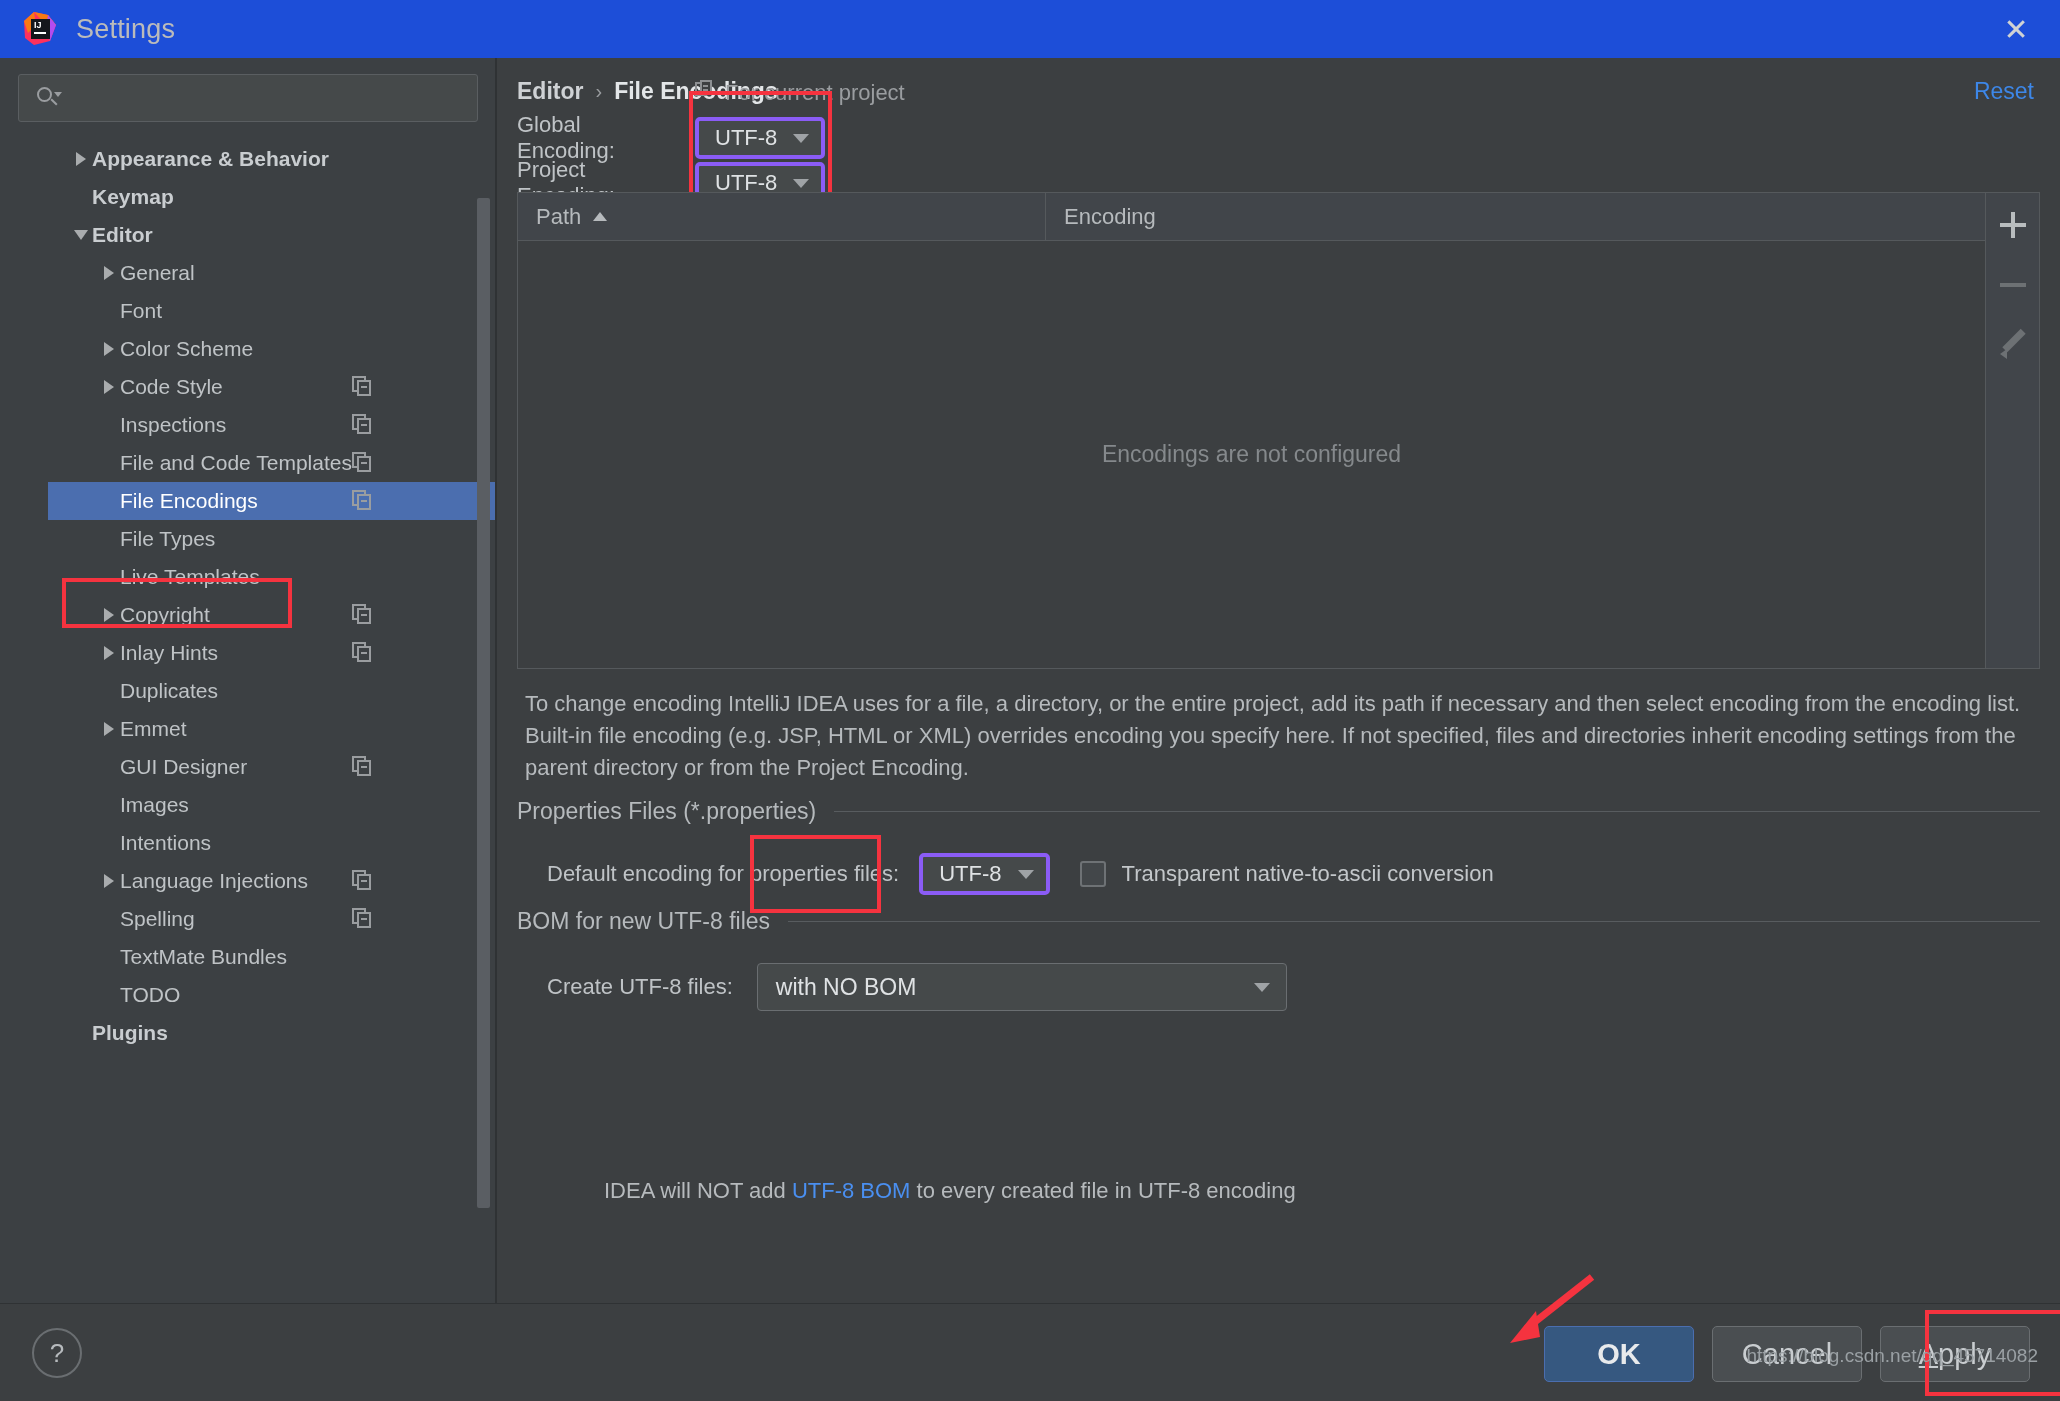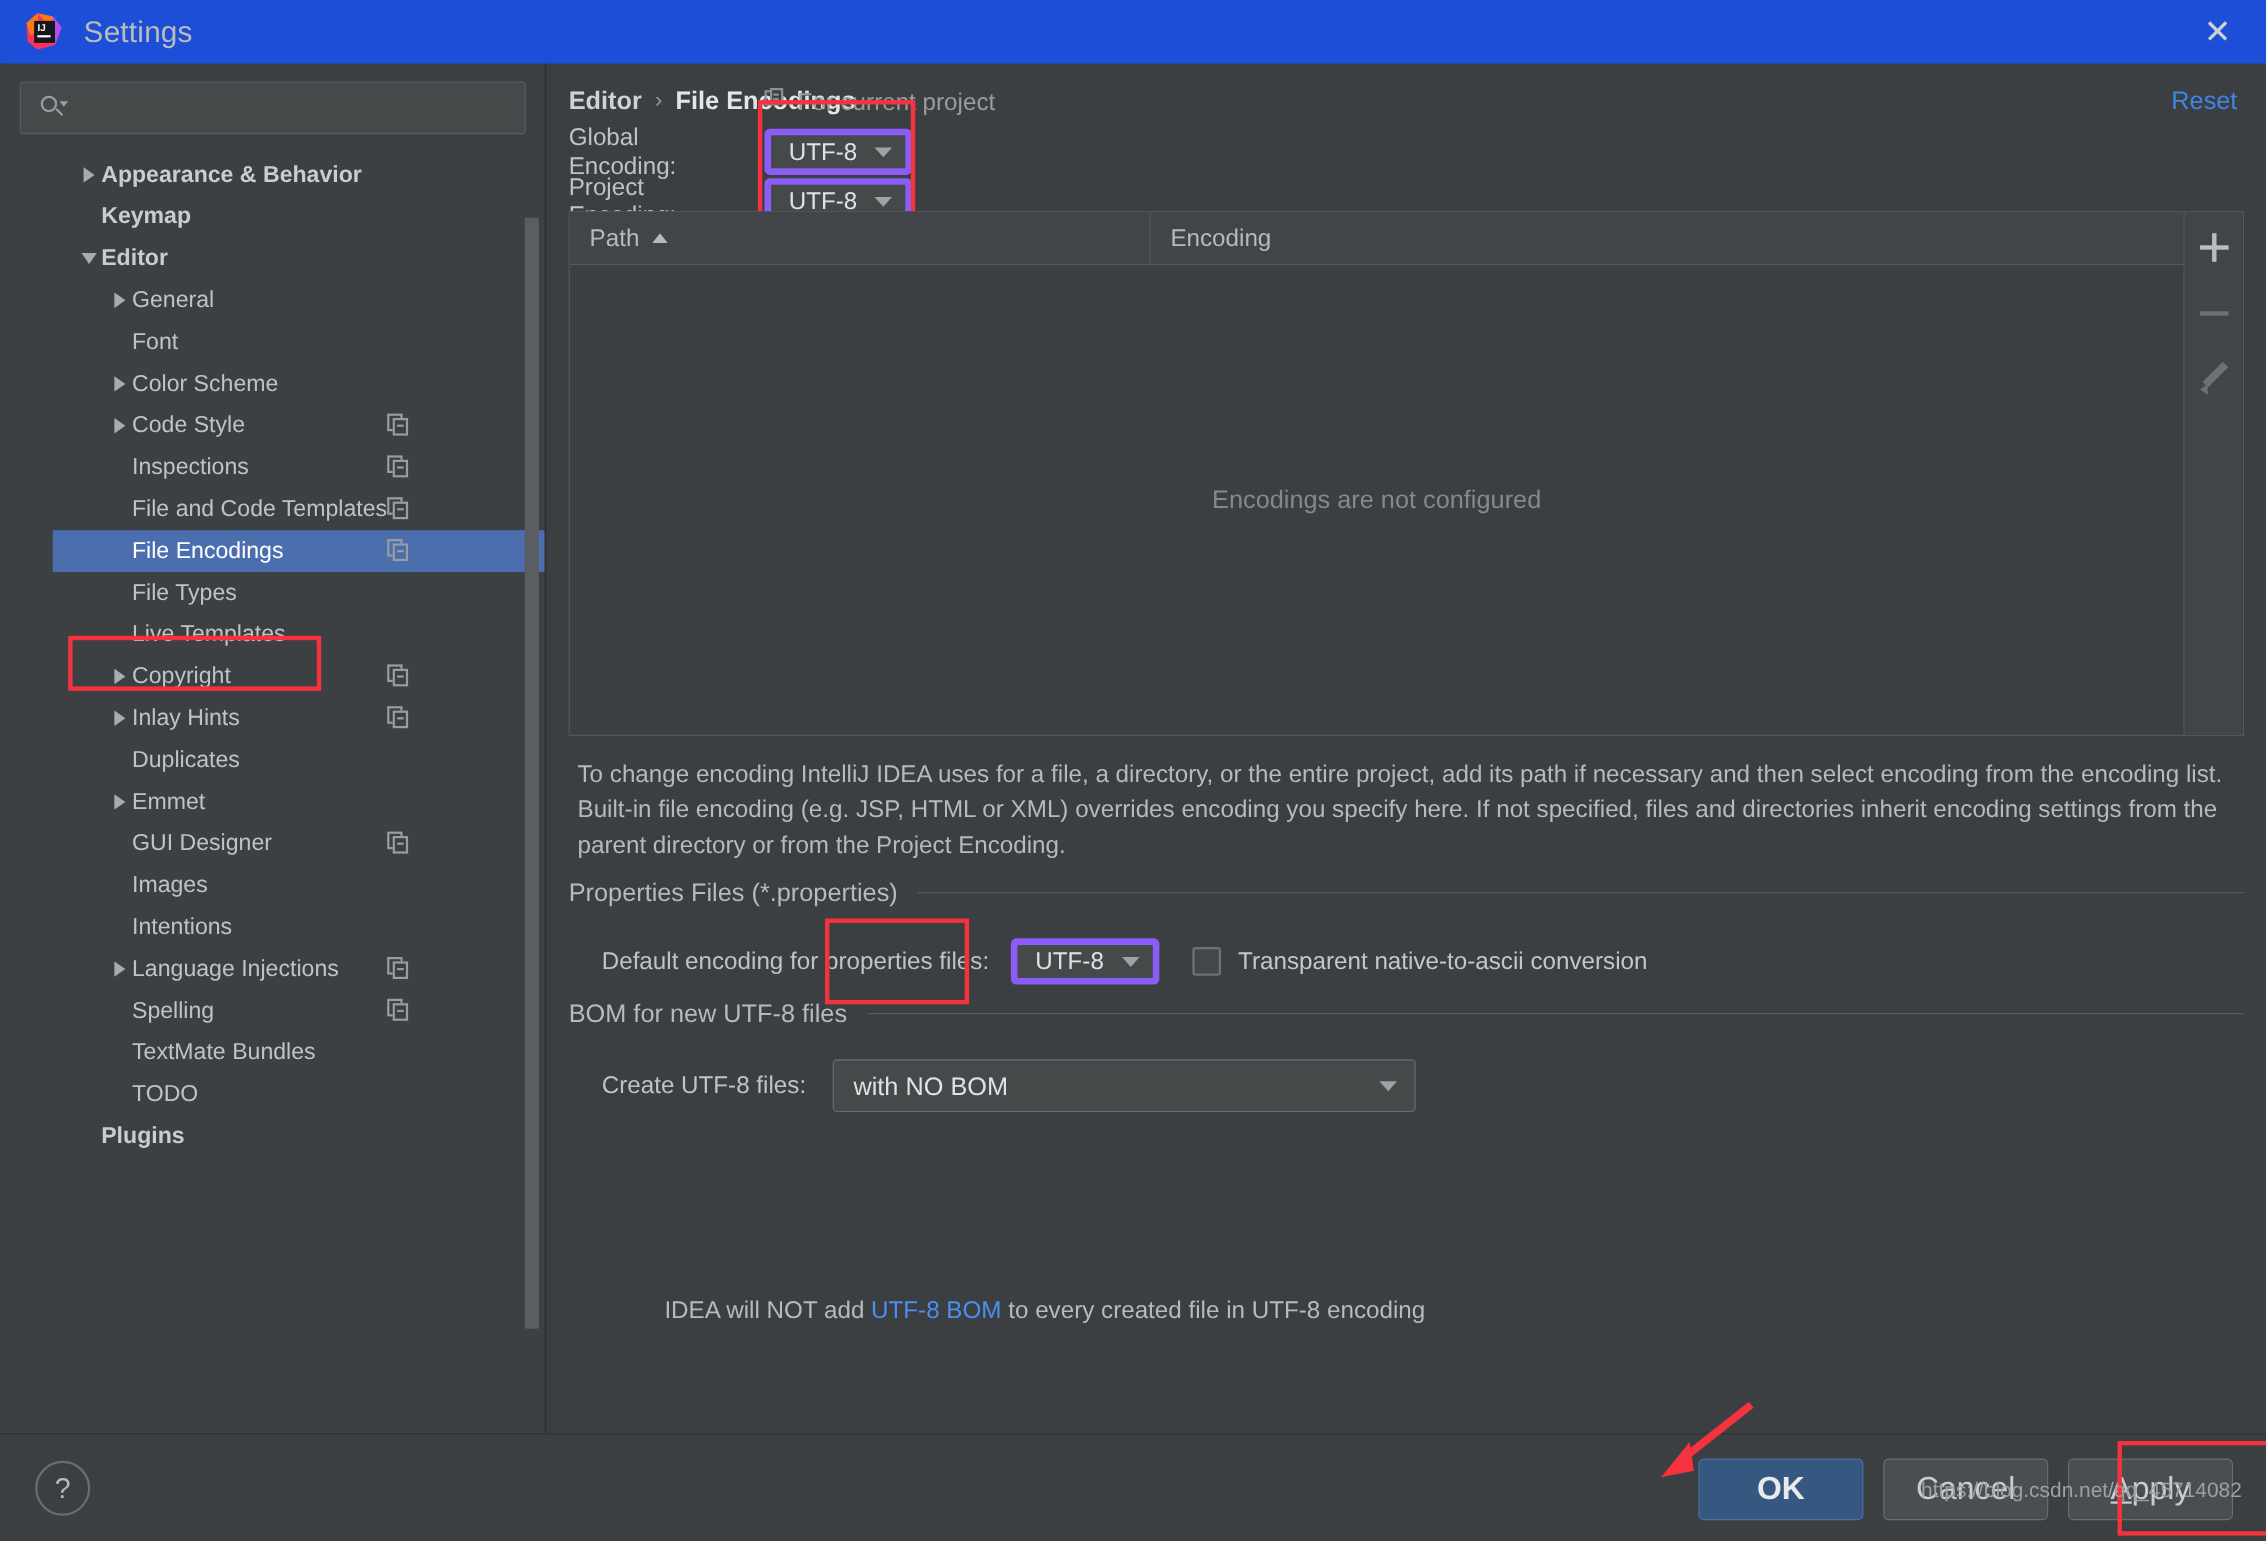--- a/index.html
+++ b/index.html
@@ -125,21 +125,21 @@
   .scope-icon .b { position: absolute; left:5px; top:0; width:12px; height:15px; border:2px solid #8d9093; background:#3c3f41; }
   .scope-icon .c { position: absolute; left:8px; top:5px; width:5px; height:2px; background:#8d9093; }
   .scope-icon .d { position: absolute; left:8px; top:9px; width:5px; height:2px; background:#8d9093; }
   .reset-link {
     position: absolute; right: 26px; top: 20px; color: #3d87e8; font-size: 23px; cursor: pointer;
   }
 
   .enc-row { position: absolute; display: flex; align-items: center; }
   .enc-label { color: #bfc3c6; font-size: 22px; }
   .combo {
-    height: 42px; min-width: 118px; background: #45494a; border: 6px solid #8b5cf6;
+    height: 42px; min-width: 118px; background: #45494a; border: 4px solid #8b5cf6;
     border-radius: 5px; display: flex; align-items: center; padding: 0 12px 0 16px;
     color: #dfe2e4; font-size: 22px; cursor: pointer; gap: 16px;
   }
   .caret {
     width: 0; height: 0; border-left: 8px solid transparent; border-right: 8px solid transparent;
     border-top: 9px solid #9fa3a6;
   }
 
   
   .redbox { position: absolute; border: 4px solid #f5333f; pointer-events: none; }

